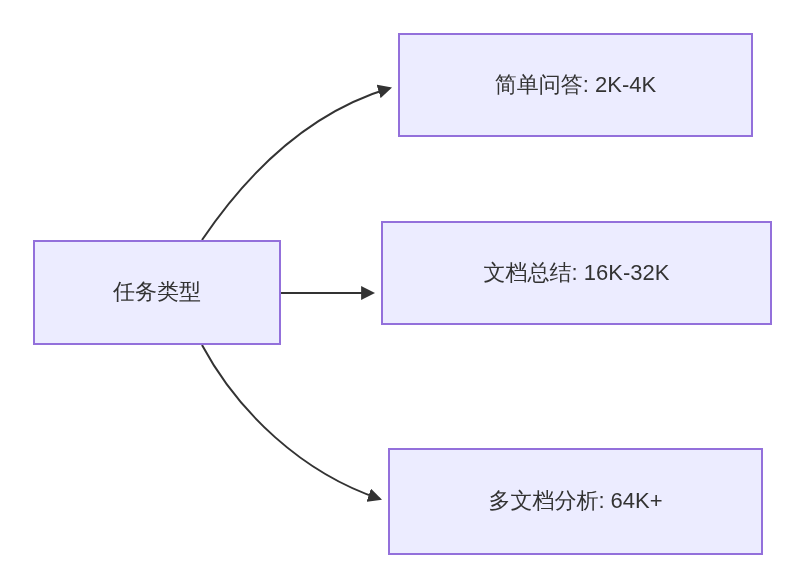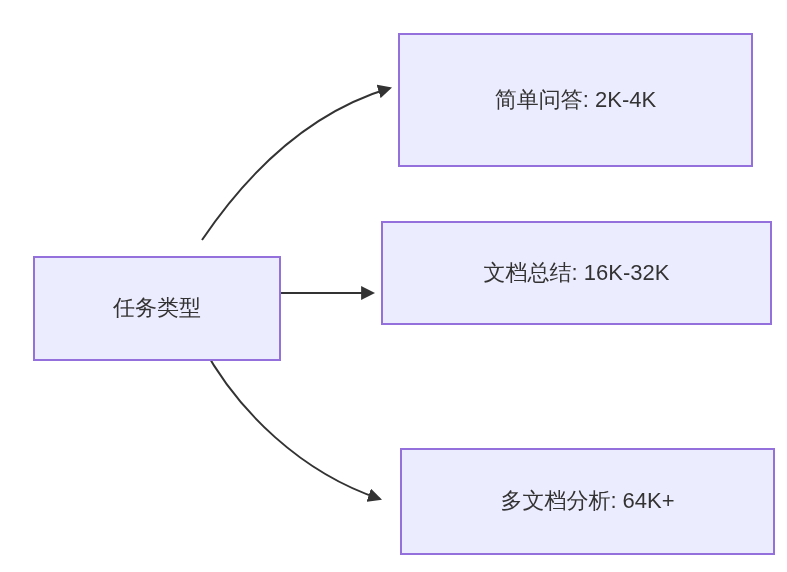--- a/index.html
+++ b/index.html
@@ -44,24 +44,24 @@
     background: var(--node-fill, #ECECFF);
     border: 2px solid var(--node-border, #9370DB);
     display: flex;
     align-items: center;
     justify-content: center;
     color: var(--text, #333);
     font-size: 22px;
     line-height: 1.2;
     white-space: nowrap;
   }
-  .node-root    { left: 33px;  top: 256px; width: 248px; height: 105px; }
-  .node-top     { left: 398px; top: 33px;  width: 355px; height: 134px; }
+  .node-root    { left: 33px;  top: 240px; width: 248px; height: 105px; }
+  .node-top     { left: 398px; top: 33px;  width: 355px; height: 104px; }
   .node-middle  { left: 381px; top: 221px; width: 391px; height: 104px; }
-  .node-bottom  { left: 388px; top: 448px; width: 375px; height: 107px; margin-left: 12px; }
+  .node-bottom  { left: 388px; top: 448px; width: 375px; height: 107px; }
 </style>
 </head>
 <body>
 
 <div class="canvas">
 
   <svg class="edges" width="787" height="572" viewBox="0 0 787 572" xmlns="http://www.w3.org/2000/svg">
     <defs>
       <marker id="arrowhead" viewBox="0 0 10 10" refX="8.5" refY="5" markerWidth="7" markerHeight="7" orient="auto-start-reverse">
         <path class="arrowhead-shape" d="M 0 0 L 10 5 L 0 10 z"></path>

